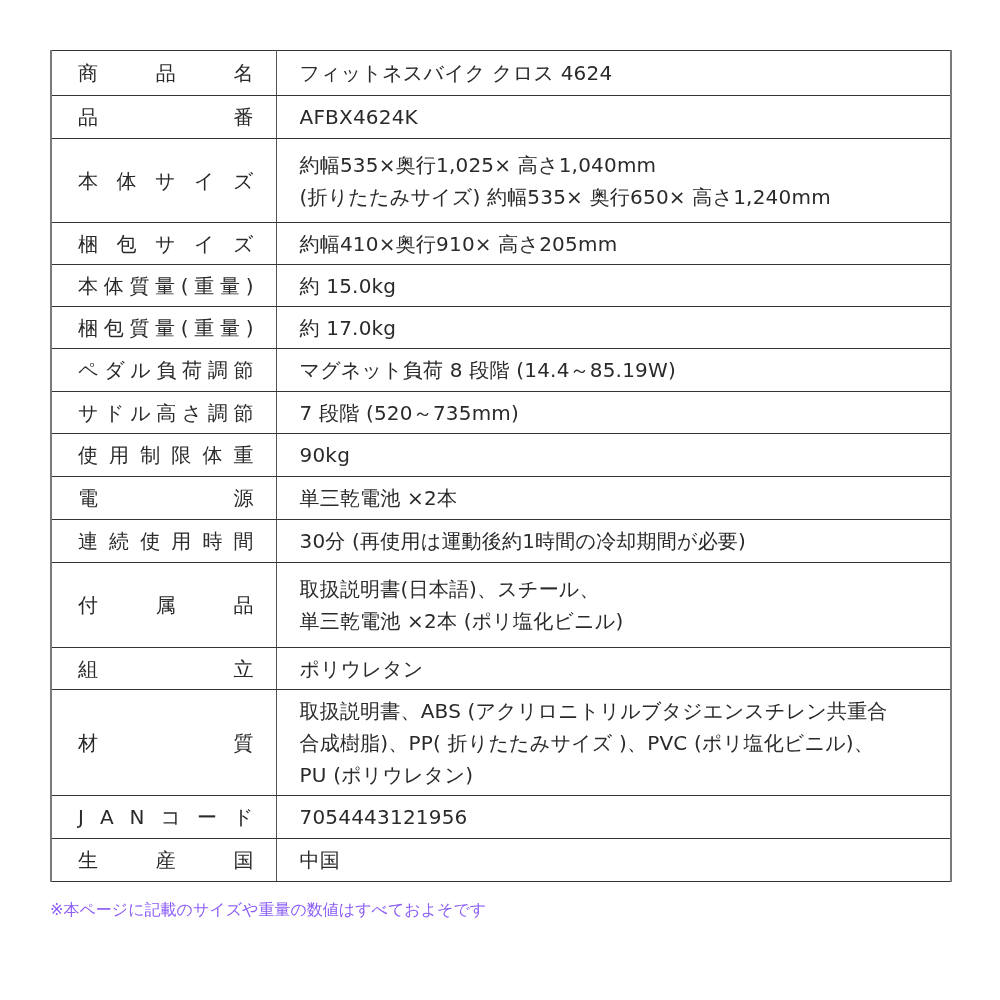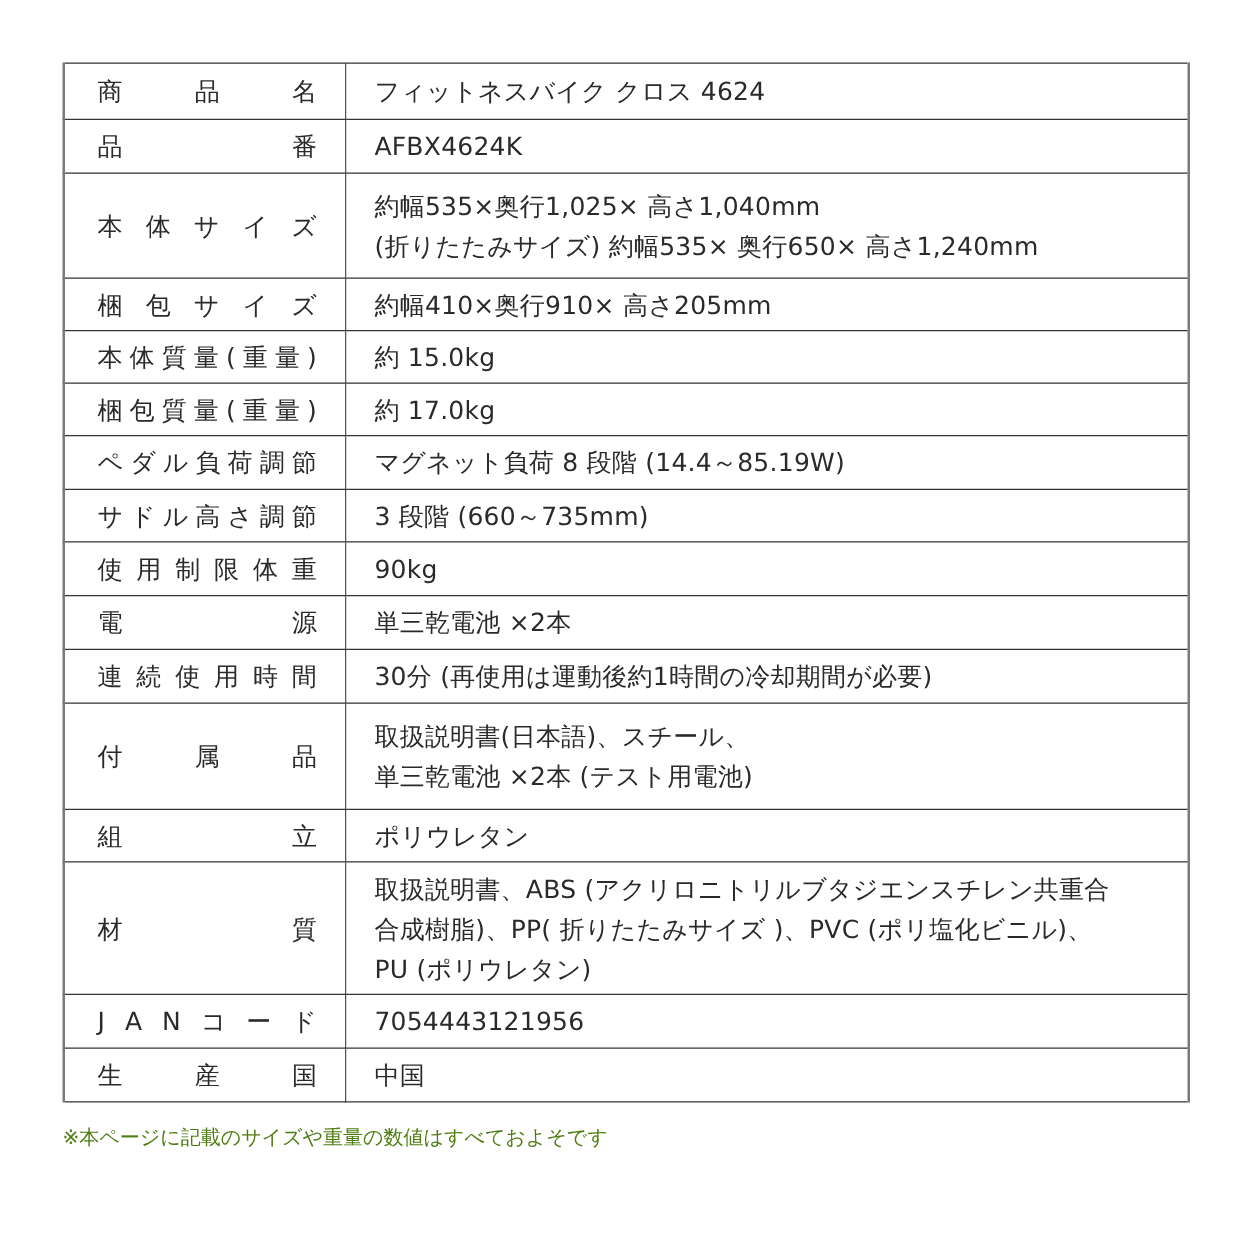--- a/index.html
+++ b/index.html
@@ -20,21 +20,21 @@
   .spec-table td.label {
     border-right: 1.5px solid #555;
     padding: 0 22px 0 26px;
   }
   .label-inner { display: flex; justify-content: space-between; align-items: center; letter-spacing: 0; }
   .label-inner span { display: inline-block; }
   .spec-table td.value { padding: 0 14px 0 23px; letter-spacing: 0.2px; }
   .value-line { display: block; white-space: nowrap; }
   .footnote {
     position: absolute; left: 50px; top: 898px;
-    font-size: 16px; line-height: 24px; color: #4d7c0f; white-space: nowrap;
+    font-size: 16px; line-height: 24px; color: #8b5cf6; white-space: nowrap;
   }
 </style>
 </head>
 <body>
 
 <table class="spec-table">
   <colgroup>
       <col class="c-label">
       <col class="c-value">
     </colgroup>
@@ -147,21 +147,21 @@
             <span>サ</span>
             <span>ド</span>
             <span>ル</span>
             <span>高</span>
             <span>さ</span>
             <span>調</span>
             <span>節</span>
           </div>
         </td>
         <td class="value">
-          <span class="value-line">3 段階 (660～735mm)</span>
+          <span class="value-line">7 段階 (520～735mm)</span>
         </td>
       </tr>
       <tr style="height: 43px;">
         <td class="label">
           <div class="label-inner">
             <span>使</span>
             <span>用</span>
             <span>制</span>
             <span>限</span>
             <span>体</span>
@@ -201,21 +201,21 @@
       <tr style="height: 85px;">
         <td class="label">
           <div class="label-inner">
             <span>付</span>
             <span>属</span>
             <span>品</span>
           </div>
         </td>
         <td class="value">
           <span class="value-line">取扱説明書(日本語)、スチール、</span>
-          <span class="value-line">単三乾電池 ×2本 (テスト用電池)</span>
+          <span class="value-line">単三乾電池 ×2本 (ポリ塩化ビニル)</span>
         </td>
       </tr>
       <tr style="height: 42px;">
         <td class="label">
           <div class="label-inner">
             <span>組</span>
             <span>立</span>
           </div>
         </td>
         <td class="value">

